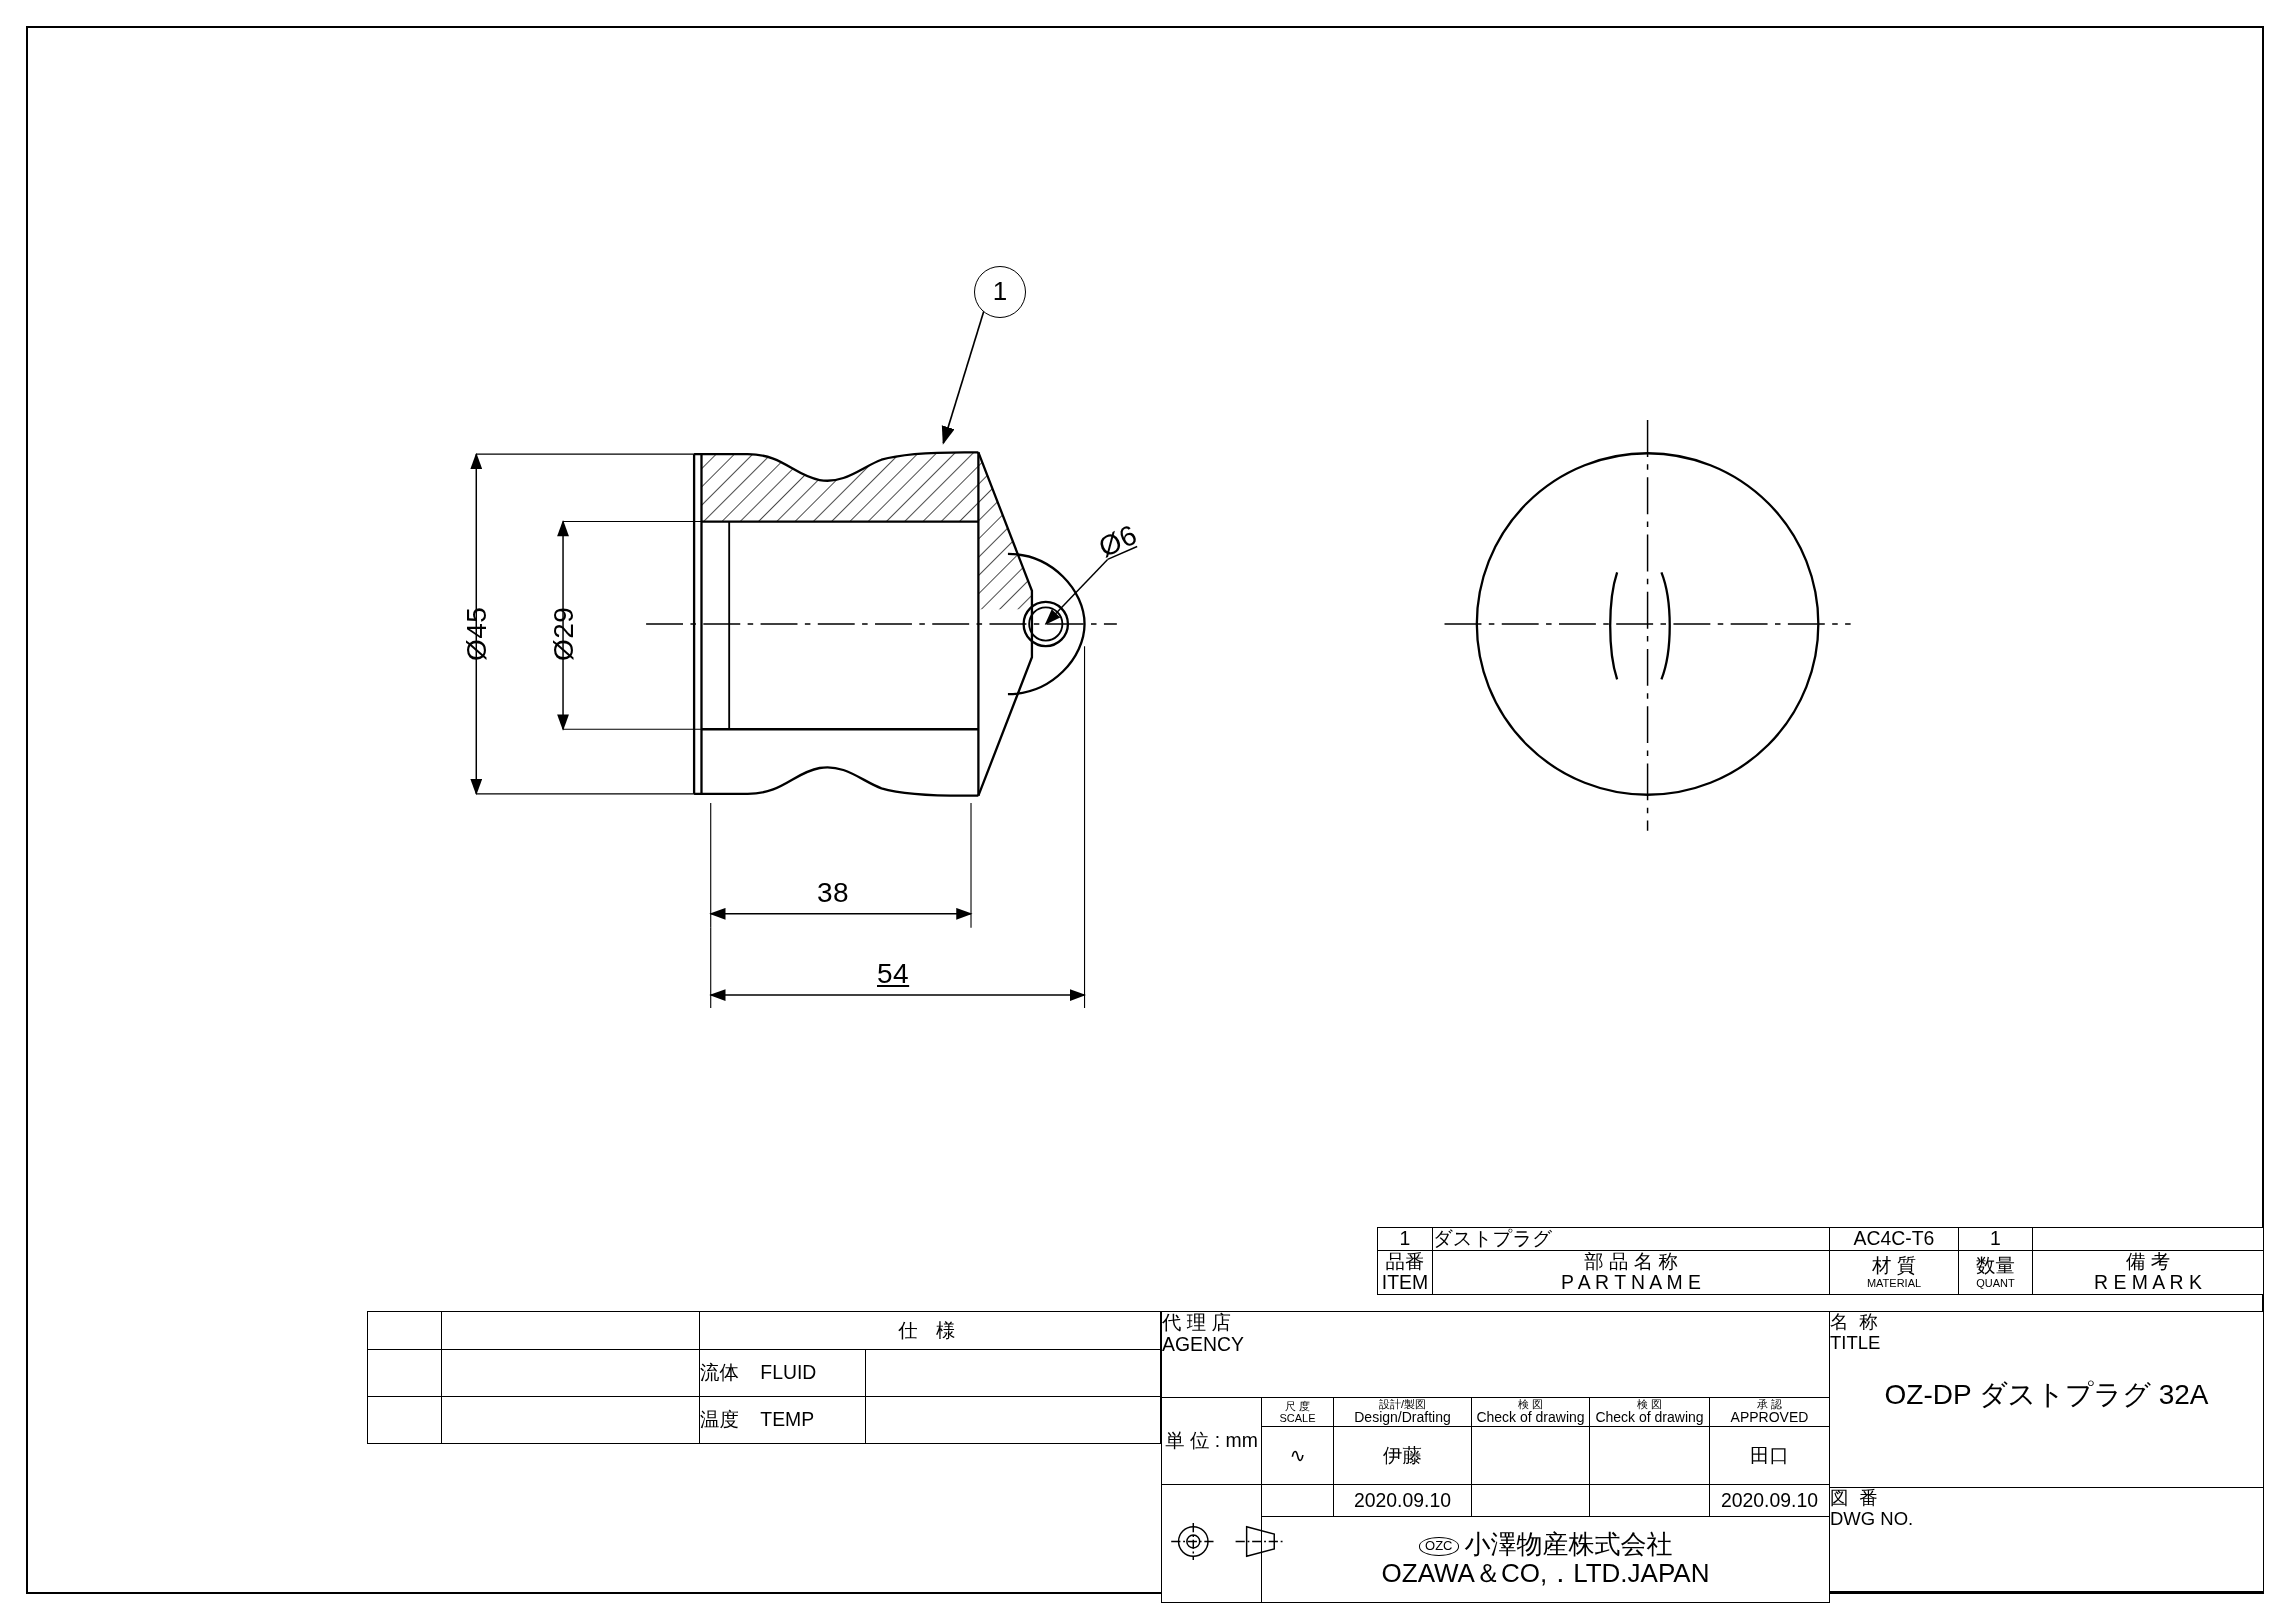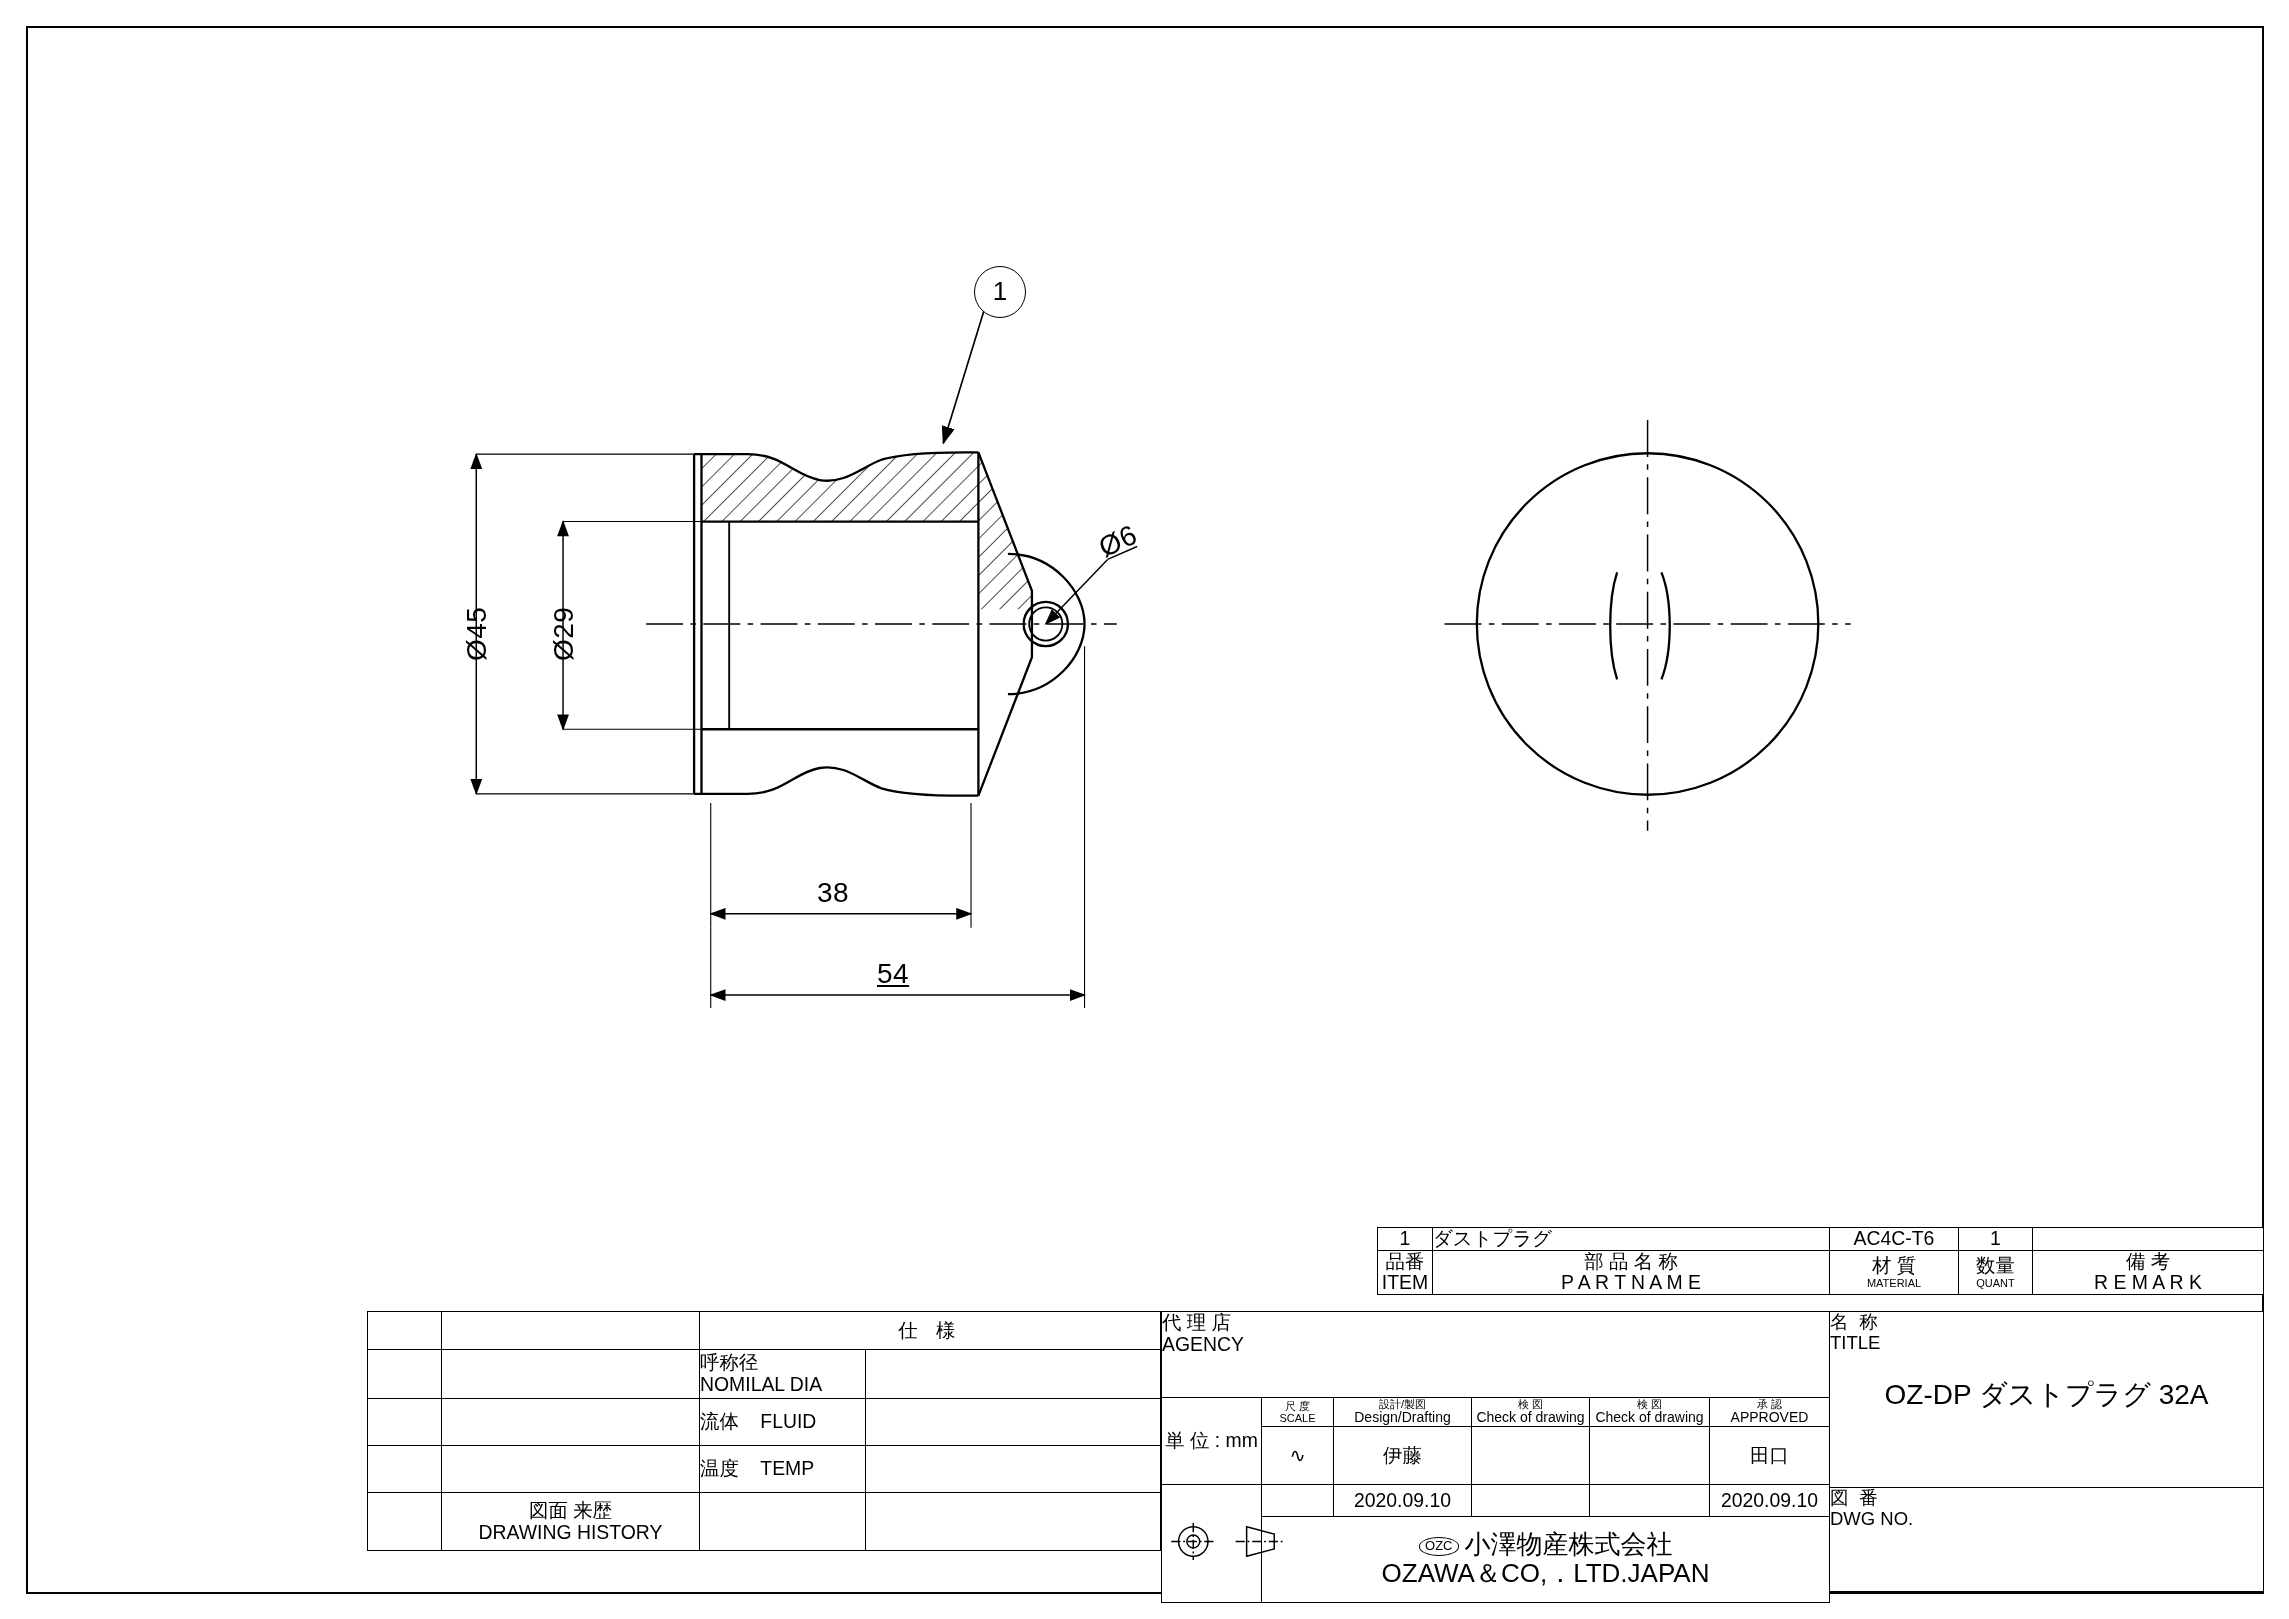--- a/index.html
+++ b/index.html
@@ -236,56 +236,38 @@
         <col style="width:166px">
         <col style="width:295px">
     </colgroup>
     <tbody>
         <tr>
       <td style="height:37px"></td>
       <td></td>
       <td class="ctr sp2" colspan="2">仕    様</td>
     </tr>
     <tr>
-      <td style="height:48px"></td>
-      <td></td>
-      <td class="lft cell-pad two-line">
-        <span class="jp">呼称径</span>
-        <span class="en">NOMILAL  DIA</span>
-      </td>
-      <td class="cell-pad"></td>
-    </tr>
-    <tr>
       <td style="height:46px"></td>
       <td></td>
       <td class="lft cell-pad">
         <span>流体</span>
         <span>&nbsp;&nbsp;</span>
         <span>FLUID</span>
       </td>
       <td class="cell-pad"></td>
     </tr>
     <tr>
       <td style="height:46px"></td>
       <td></td>
       <td class="lft cell-pad">
         <span>温度</span>
         <span>&nbsp;&nbsp;</span>
         <span>TEMP</span>
       </td>
       <td class="cell-pad"></td>
-    </tr>
-    <tr>
-      <td style="height:57px"></td>
-      <td class="ctr two-line">
-        <span class="jp">図面  来歴</span>
-        <span class="en">DRAWING  HISTORY</span>
-      </td>
-      <td></td>
-      <td></td>
     </tr>
   </tbody>
     </table>
 
   <table class="tbl" style="left:1161px; top:1311px; width:668px;">
     <colgroup>
       <col style="width:100px">
         <col style="width:72px">
         <col style="width:138px">
       <col style="width:118px">

